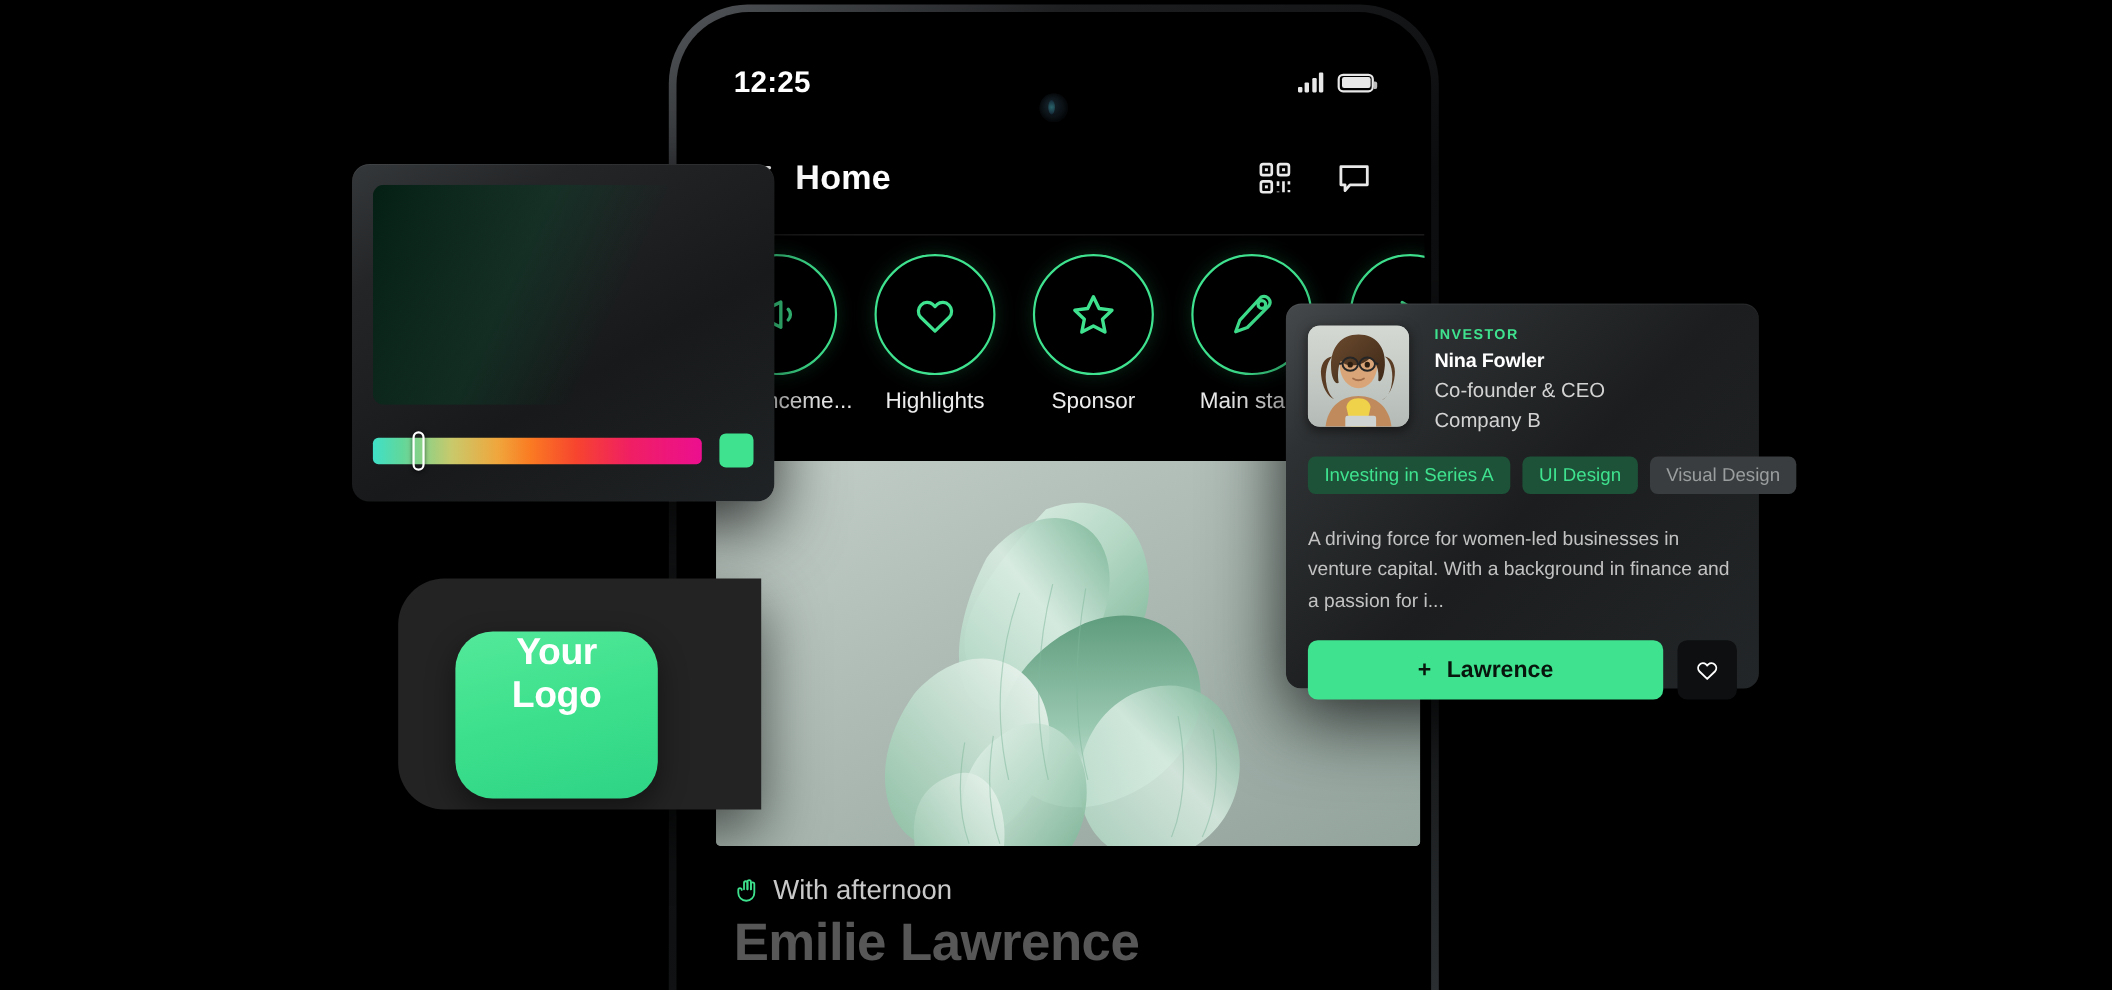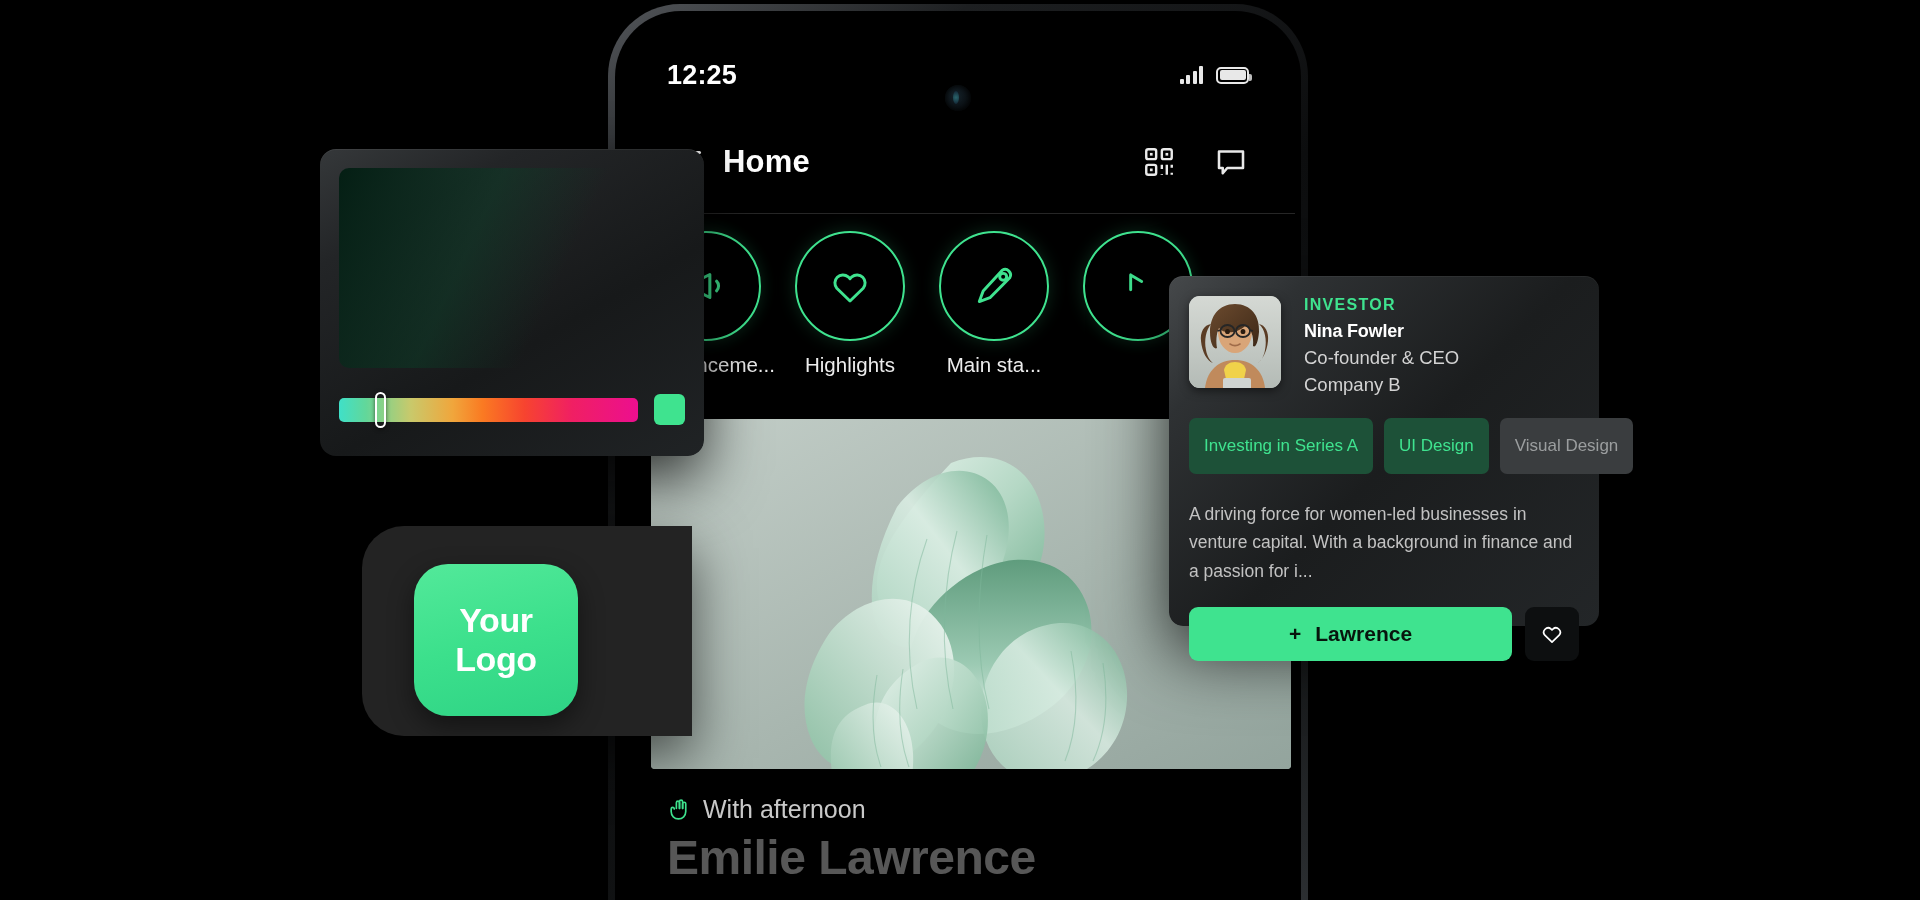--- a/index.html
+++ b/index.html
@@ -111,41 +111,41 @@
                background:linear-gradient(90deg,#3fe0c8 0%,#62d79a 9%,#c9c96b 24%,#f0a63c 38%,#fa7a22 48%,#f7442f 62%,#f01f63 78%,#ec0f8f 100%); }
   .hue-handle { position:absolute; top:-6px; left:36px; width:11px; height:36px;
                 border:2.5px solid #fff; border-radius:6px; background:transparent;
                 box-shadow:0 1px 4px rgba(0,0,0,.6); }
   .swatch { width:31px; height:31px; border-radius:6px; background:#3FE38F; flex:none; }
 
   
   .logo-card { position:absolute; left:362px; top:526px; width:330px; height:210px;
                border-radius:42px 0 0 42px; background:#232323;
                box-shadow:0 22px 55px rgba(0,0,0,.6); }
-  .logo-tile { position:absolute; left:52px; top:38px; width:164px; height:152px;
+  .logo-tile { position:absolute; left:52px; top:48px; width:184px; height:152px;
                border-radius:34px;
                background:linear-gradient(165deg,#53e99a 0%,#3ce08c 50%,#2ed385 100%);
-               display:flex; flex-direction:column; align-items:center; justify-content:center;
+               display:flex; flex-direction:column; align-items:center; 
                box-shadow:0 10px 26px rgba(0,0,0,.45); }
   .logo-tile span { color:#fff; font-size:34px; font-weight:700; line-height:1.15; letter-spacing:-.4px; }
 
   
   .inv-card { position:absolute; left:1169px; top:276px; width:430px; height:350px;
               border-radius:14px; padding:20px;
               background:linear-gradient(135deg,#46494b 0%,#2e3133 18%,#1b1d1e 52%,#232628 100%);
               box-shadow:0 26px 70px rgba(0,0,0,.8), inset 0 1px 0 rgba(255,255,255,.05); }
   .inv-top { display:flex; gap:23px; }
   .inv-avatar { width:92px; height:92px; border-radius:11px; flex:none; overflow:hidden;
                 background:#c3c7c4; box-shadow:0 3px 10px rgba(0,0,0,.5); }
   .inv-avatar svg { display:block; width:100%; height:100%; }
-  .inv-role { color:#3FE38F; font-size:16px; font-weight:700; letter-spacing:1.3px; }
+  .inv-role { color:#3FE38F; font-size:13px; font-weight:700; letter-spacing:1.3px; }
   .inv-name { color:#fff; font-size:18px; font-weight:700; margin-top:7px; letter-spacing:-.2px; }
   .inv-line { color:#d3d3d3; font-size:18.5px; margin-top:5px; }
   .chips { display:flex; gap:11px; margin-top:22px; }
-  .chip { font-size:17px; padding:18px 15px; border-radius:7px; white-space:nowrap; }
+  .chip { font-size:17px; padding:7px 15px; border-radius:7px; white-space:nowrap; }
   .chip.green { background:#1d5138; color:#3FE38F; }
   .chip.grey  { background:#3a3d3f; color:#9b9e9f; }
   .inv-desc { color:#c2c2c2; font-size:17.5px; line-height:1.62; margin-top:26px; }
   .inv-actions { display:flex; gap:13px; margin-top:22px; align-items:stretch; }
   .connect-btn { flex:1; height:54px; border-radius:9px; background:#3FE38F; border:none;
                  display:flex; align-items:center; justify-content:center; gap:14px;
                  color:#07150d; font-size:21px; font-weight:700; font-family:inherit; cursor:pointer; }
   .fav-btn { width:54px; height:54px; border-radius:9px; background:#0d0f10; border:none;
              display:flex; align-items:center; justify-content:center; cursor:pointer; }
 </style>
@@ -218,20 +218,28 @@
               </div>
               <div class="story-label">Announceme...</div>
             </div>
             <div class="story">
               <div class="story-ring">
                 <svg width="44" height="44" viewBox="0 0 24 24" fill="none" stroke="#3FE38F" stroke-width="1.6" stroke-linecap="round" stroke-linejoin="round">
                   <path d="M12 20.2l-7.2-7a4.4 4.4 0 016.2-6.2l1 1 1-1a4.4 4.4 0 016.2 6.2z"></path>
                 </svg>
               </div>
               <div class="story-label">Highlights</div>
+            </div>
+            <div class="story">
+              <div class="story-ring">
+                <svg width="46" height="46" viewBox="0 0 24 24" fill="none" stroke="#3FE38F" stroke-width="1.6" stroke-linecap="round" stroke-linejoin="round">
+                  <path d="M12 3.5l2.7 5.6 6.1.8-4.5 4.3 1.2 6.1L12 17.4 6.5 20.3l1.2-6.1-4.5-4.3 6.1-.8z"></path>
+                </svg>
+              </div>
+              <div class="story-label">Sponsor</div>
             </div>
             <div class="story">
               <div class="story-ring">
                 <svg width="44" height="44" viewBox="0 0 24 24" fill="none" stroke="#3FE38F" stroke-width="1.6" stroke-linecap="round" stroke-linejoin="round">
                   <path d="M16.5 3.4a3 3 0 014.1 4.1L9.8 18.4 4 20.5l2.1-5.8z"></path>
                   <circle cx="17" cy="7" r="1.9"></circle>
                 </svg>
               </div>
               <div class="story-label">Main sta...</div>
             </div>

